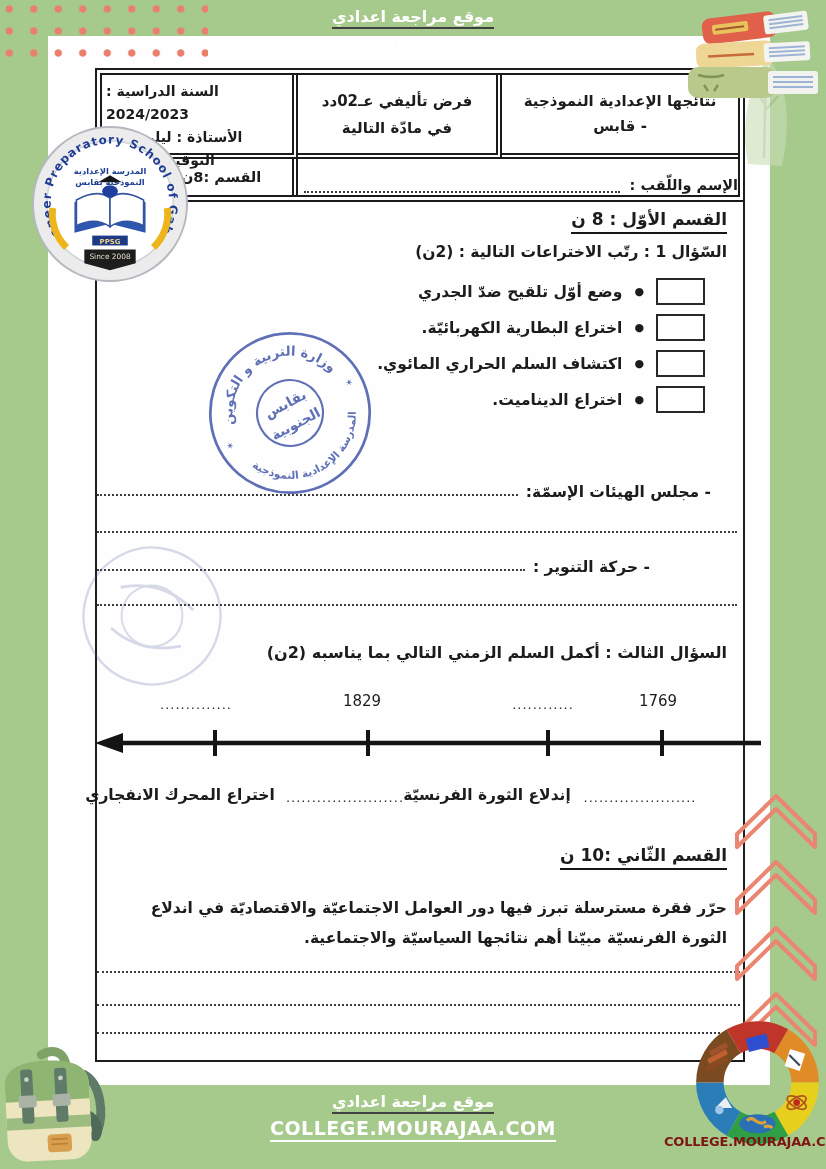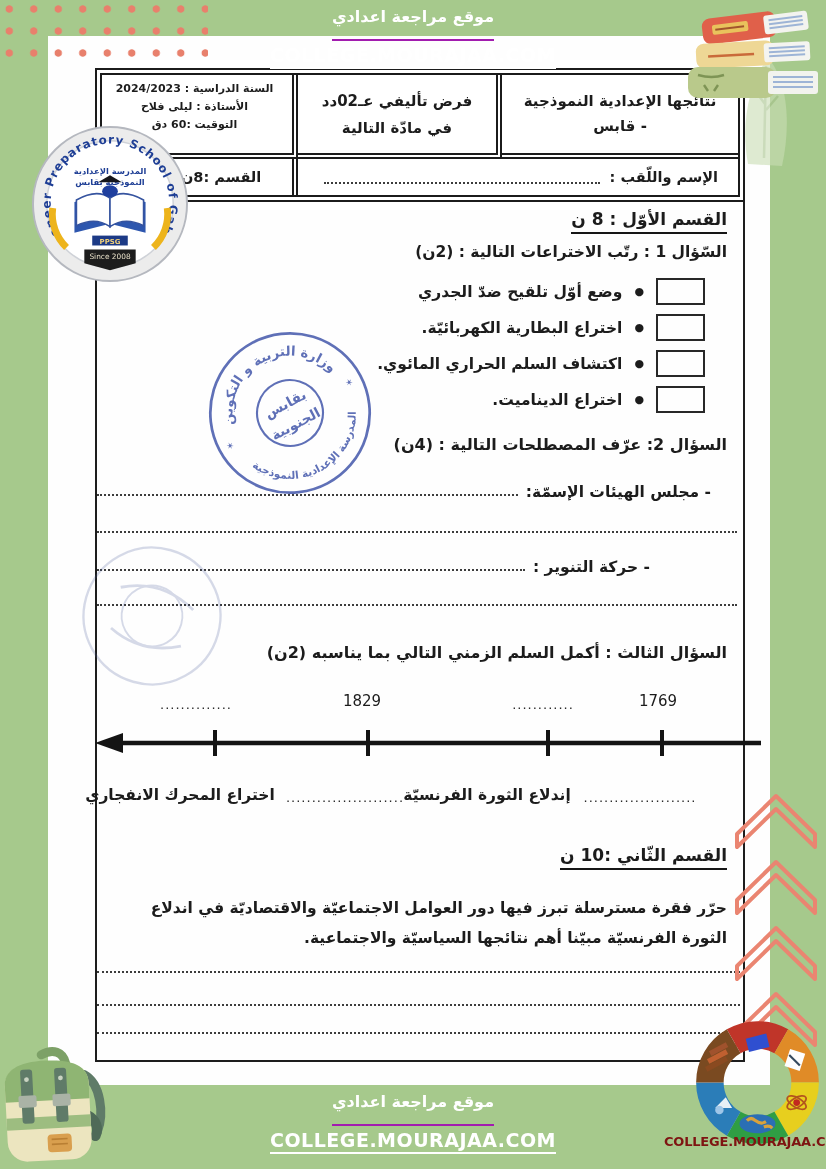--- a/index.html
+++ b/index.html
@@ -3,21 +3,21 @@
 <meta charset="utf-8">
 <style>
   html,body{margin:0;padding:0;}
   .page{position:relative;width:826px;height:1169px;background:#a6c98c;overflow:hidden;
         font-family:"DejaVu Sans",sans-serif;color:#1c1c1c;}
   .abs{position:absolute;}
 
   
   .banner{left:0;width:100%;text-align:center;z-index:4;}
   .banner .ar{display:inline-block;color:#fff;font-weight:bold;font-size:16px;
-              border-bottom:2px solid #a21caf;padding-bottom:13px;direction:rtl;}
+              border-bottom:2px solid #404040;padding-bottom:1px;direction:rtl;}
   .banner .dom{display:block;color:#fff;font-weight:bold;font-size:19px;letter-spacing:.5px;margin-top:3px;}
   .banner .dom span{display:inline-block;border-bottom:2px solid #fff;padding-bottom:1px;}
 
   
   .paper{left:48px;top:36px;width:722px;height:1049px;background:#fefefe;z-index:1;}
 
   
   .dots{left:0;top:0;width:208px;height:64px;z-index:5;
         background-image:radial-gradient(circle,#e8806c 3.3px,rgba(0,0,0,0) 4.1px);
         background-size:24.5px 22px;background-position:-3px -2px;}
@@ -25,31 +25,31 @@
   
   .frame{left:95px;top:68px;width:650px;height:994px;border:2.5px solid #1d1d1d;z-index:2;box-sizing:border-box;}
 
   
   .exam-table{left:95px;top:68px;width:650px;z-index:3;box-sizing:border-box;
               border:7px double #1b1b1b;display:grid;
               grid-template-columns:196px 204px 236px;grid-template-rows:84px 36px;
               grid-template-areas:"info test school" "class name name";background:#fff;}
   .exam-table>div{box-sizing:border-box;}
   .cell-info{grid-area:info;border-right:6px double #1b1b1b;border-bottom:6px double #1b1b1b;
-             direction:rtl;text-align:center;font-weight:bold;font-size:11px;line-height:1.65;padding:5px 9px 0 4px;}
+             direction:rtl;text-align:left;font-weight:bold;font-size:14px;line-height:1.65;padding:5px 9px 0 4px;}
   .cell-test{grid-area:test;border-right:6px double #1b1b1b;border-bottom:6px double #1b1b1b;
              direction:rtl;display:flex;flex-direction:column;justify-content:center;gap:9px;
              text-align:center;font-weight:bold;font-size:15px;}
   .cell-school{grid-area:school;border-bottom:6px double #1b1b1b;direction:rtl;
                display:flex;align-items:center;justify-content:center;text-align:center;
                font-weight:bold;font-size:15px;padding:2px 20px;line-height:1.7;}
   .cell-class{grid-area:class;border-right:6px double #1b1b1b;direction:rtl;
               display:flex;align-items:center;justify-content:center;font-weight:bold;font-size:14.5px;}
-  .cell-name{grid-area:name;direction:rtl;display:flex;align-items:center;
-             font-weight:bold;font-size:14.5px;padding:2px 20px;}
+  .cell-name{grid-area:name;direction:rtl;display:flex;align-items:flex-end;
+             font-weight:bold;font-size:14.5px;padding:2px 0;}
   .dotfill{flex:1;height:0;border-bottom:2.4px dotted #3c3c3c;margin:12px 10px 0 6px;}
 
   
   .rtl{direction:rtl;}
   .h-underline{font-weight:bold;font-size:17px;border-bottom:2px solid #161616;padding-bottom:3px;z-index:3;}
   .qtext{font-weight:bold;font-size:15.5px;z-index:3;}
 
   .inv-list{right:121px;top:278px;width:600px;direction:rtl;z-index:3;}
   .inv-item{display:flex;align-items:center;margin-bottom:9px;column-gap:12px;}
   .inv-box{width:45px;height:23px;border:2.2px solid #282828;flex:0 0 auto;}
@@ -158,21 +158,20 @@
       <text font-size="10" font-weight="bold" fill="#3d52a8">
         <textPath href="#stpBot" startOffset="50%" text-anchor="middle">المدرسة الإعدادية النموذجية</textPath>
       </text>
       <text x="80" y="75" font-size="13" font-weight="bold" fill="#3d52a8" text-anchor="middle">بقابس</text>
       <text x="80" y="96" font-size="13" font-weight="bold" fill="#3d52a8" text-anchor="middle">الجنوبية</text>
       <text x="12" y="84" font-size="9" fill="#3d52a8">✶</text>
       <text x="139" y="84" font-size="9" fill="#3d52a8">✶</text>
     </svg>
   </div>
 
-  <div class="abs qtext rtl" style="right:99px;top:435px;font-size:16px;">السؤال 2: عرّف المصطلحات التالية : (4ن)</div>
 
   <div class="abs term-row" style="left:97px;top:483px;width:614px;">
     <span>-  مجلس الهيئات الإسمّة:</span>
     <span class="dotfill"></span>
   </div>
   <div class="abs dotline" style="left:97px;top:531px;width:640px;"></div>
 
   <div class="abs term-row" style="left:97px;top:558px;width:553px;">
     <span>-  حركة التنوير :</span>
     <span class="dotfill"></span>

